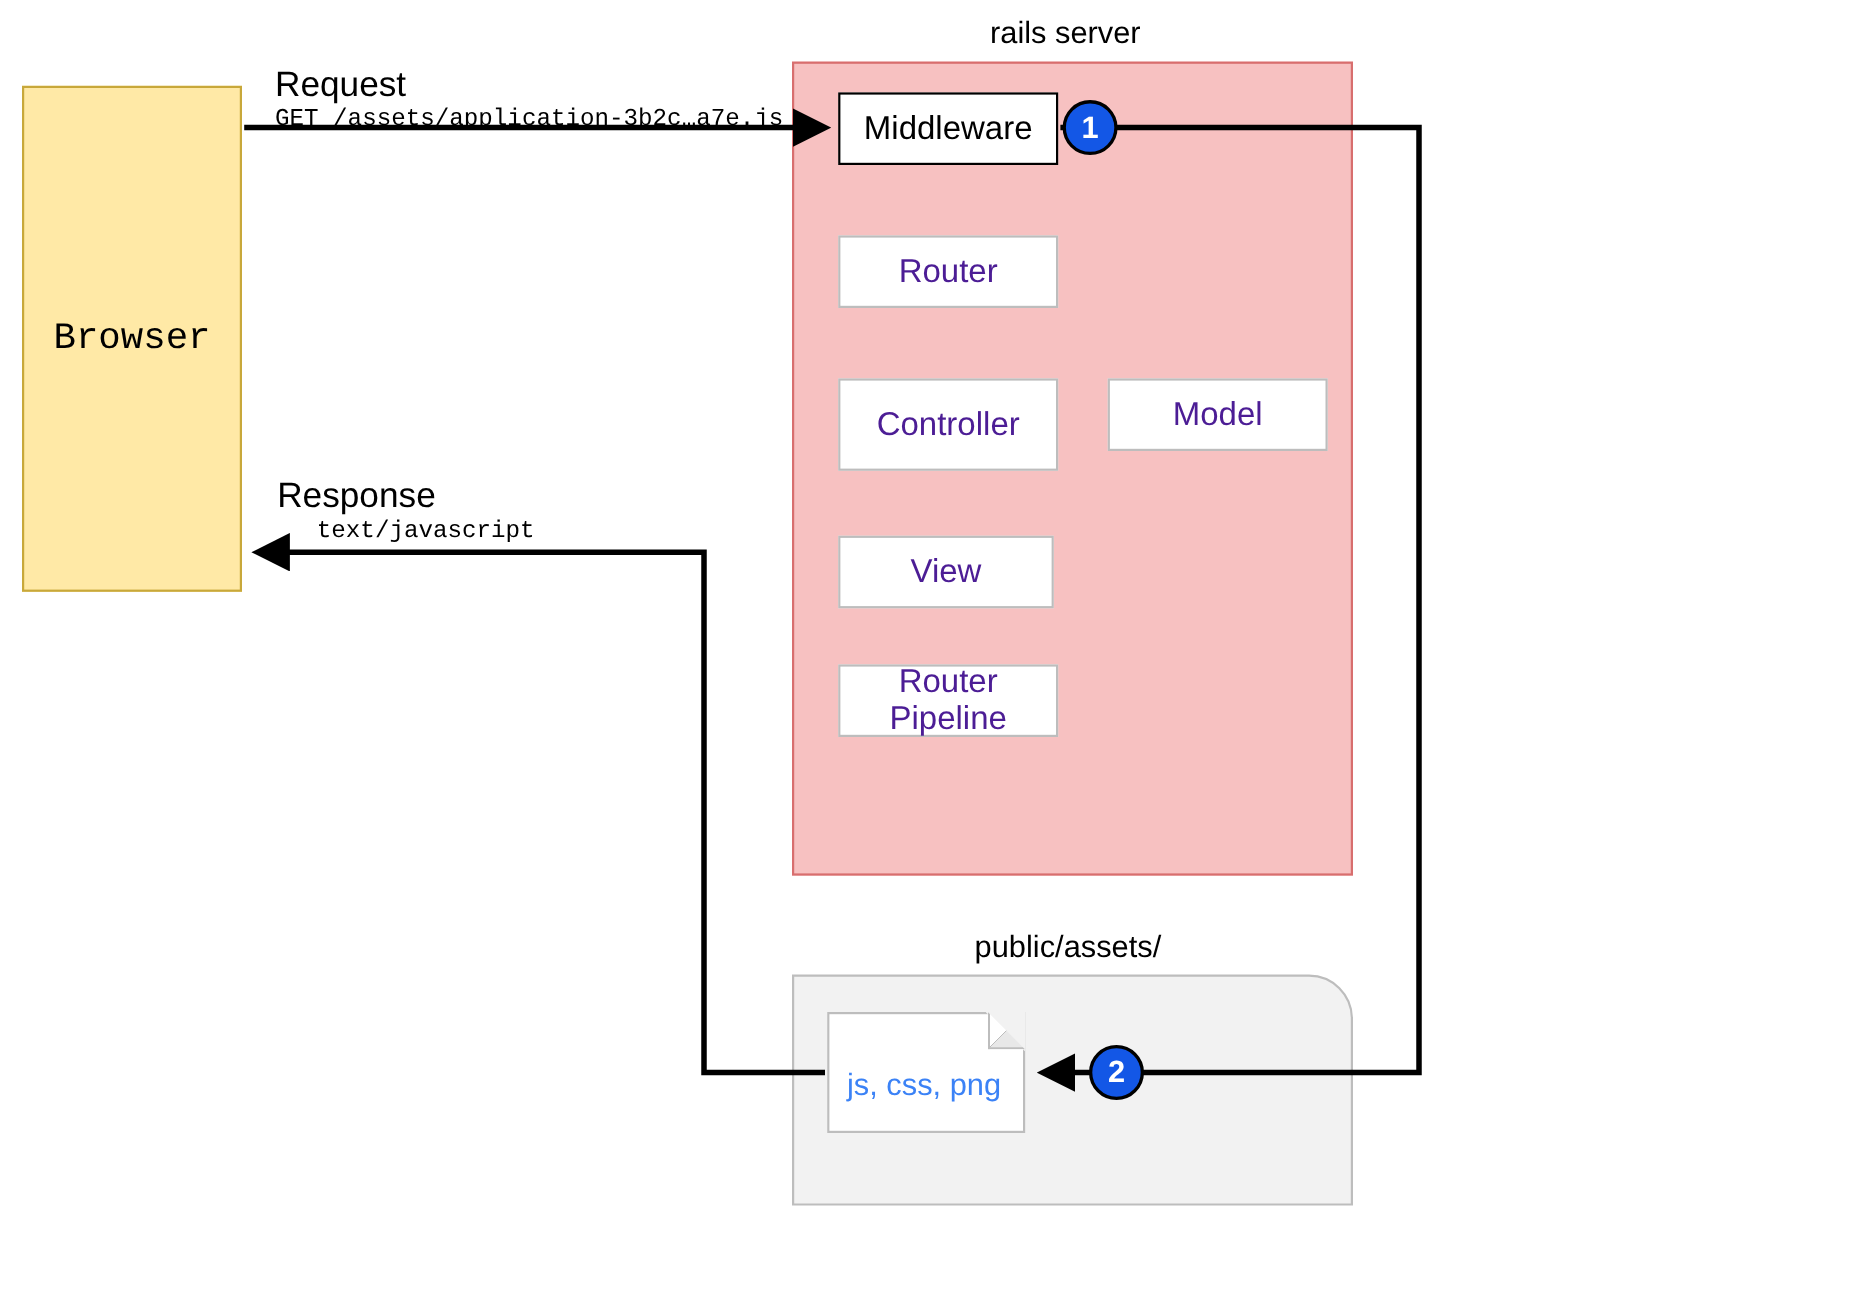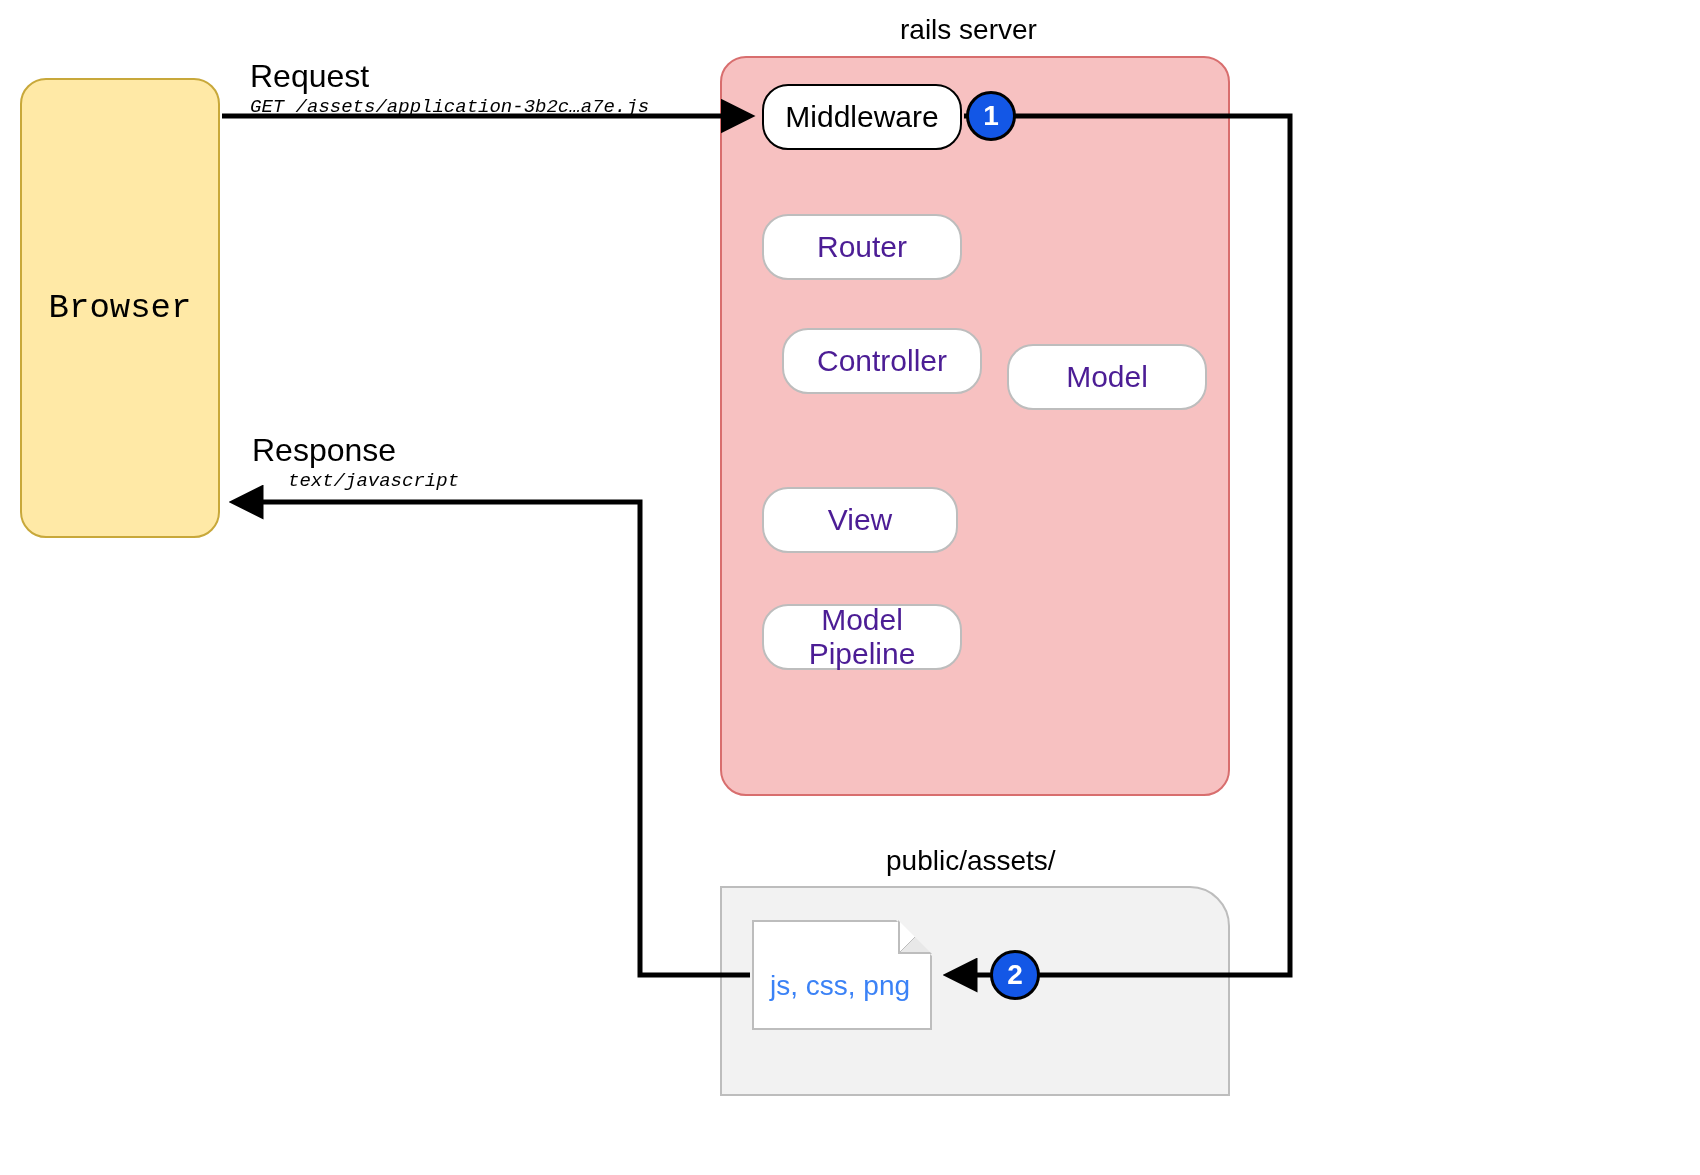--- a/index.html
+++ b/index.html
@@ -15,21 +15,20 @@
     width: 1700px;
     height: 1175px;
   }
   .box {
     position: absolute;
     box-sizing: border-box;
     display: flex;
     align-items: center;
     justify-content: center;
     text-align: center;
-    border-radius: 26px;
   }
   .browser {
     background: #ffe9a6;
     border: 2px solid #c8a83a;
     font-size: 34px;
     font-weight: 400;
     color: #000;
   }
   .rails-container {
     background: #f7c1c1;
@@ -98,22 +97,21 @@
   .label {
     position: absolute;
     color: #000;
   }
   .label-big {
     font-size: 32px;
     font-weight: 400;
   }
   .label-mono {
     font-family: "Menlo", "Consolas", "Courier New", monospace;
-    font-size: 19px;
-    font-style: italic;
+    font-size: 22px;
   }
   svg.arrows {
     position: absolute;
     left: 0;
     top: 0;
     width: 1700px;
     height: 1175px;
     pointer-events: none;
   }
   .badge {
@@ -149,31 +147,31 @@
 
   <div class="rails-title" style="left:900px; top:14px;">rails server</div>
   <div class="box rails-container" style="left:720px; top:56px; width:510px; height:740px;"></div>
 
   <div class="box node active" style="left:762px; top:84px; width:200px; height:66px;">
     <span>Middleware</span>
   </div>
   <div class="box node" style="left:762px; top:214px; width:200px; height:66px;">
     <span>Router</span>
   </div>
-  <div class="box node" style="left:762px; top:328px; width:200px; height:66px;margin-left:20px;">
+  <div class="box node" style="left:762px; top:344px; width:200px; height:84px;">
     <span>Controller</span>
   </div>
   <div class="box node" style="left:1007px; top:344px; width:200px; height:66px;">
     <span>Model</span>
   </div>
   <div class="box node" style="left:762px; top:474px; width:196px; height:66px;margin-top:13px;">
     <span>View</span>
   </div>
   <div class="box node" style="left:762px; top:604px; width:200px; height:66px;">
-    <span>Model Pipeline</span>
+    <span>Router Pipeline</span>
   </div>
 
   <div class="assets-title" style="left:870px; top:845px;">public/assets/</div>
   <div class="box assets-container" style="left:720px; top:886px; width:510px; height:210px;"></div>
 
   <div class="file-doc" style="left:752px; top:920px; width:180px; height:110px;">
     <div class="cut"></div>
     <div class="fold"></div>
     <span class="file-label">js, css, png</span>
   </div>

